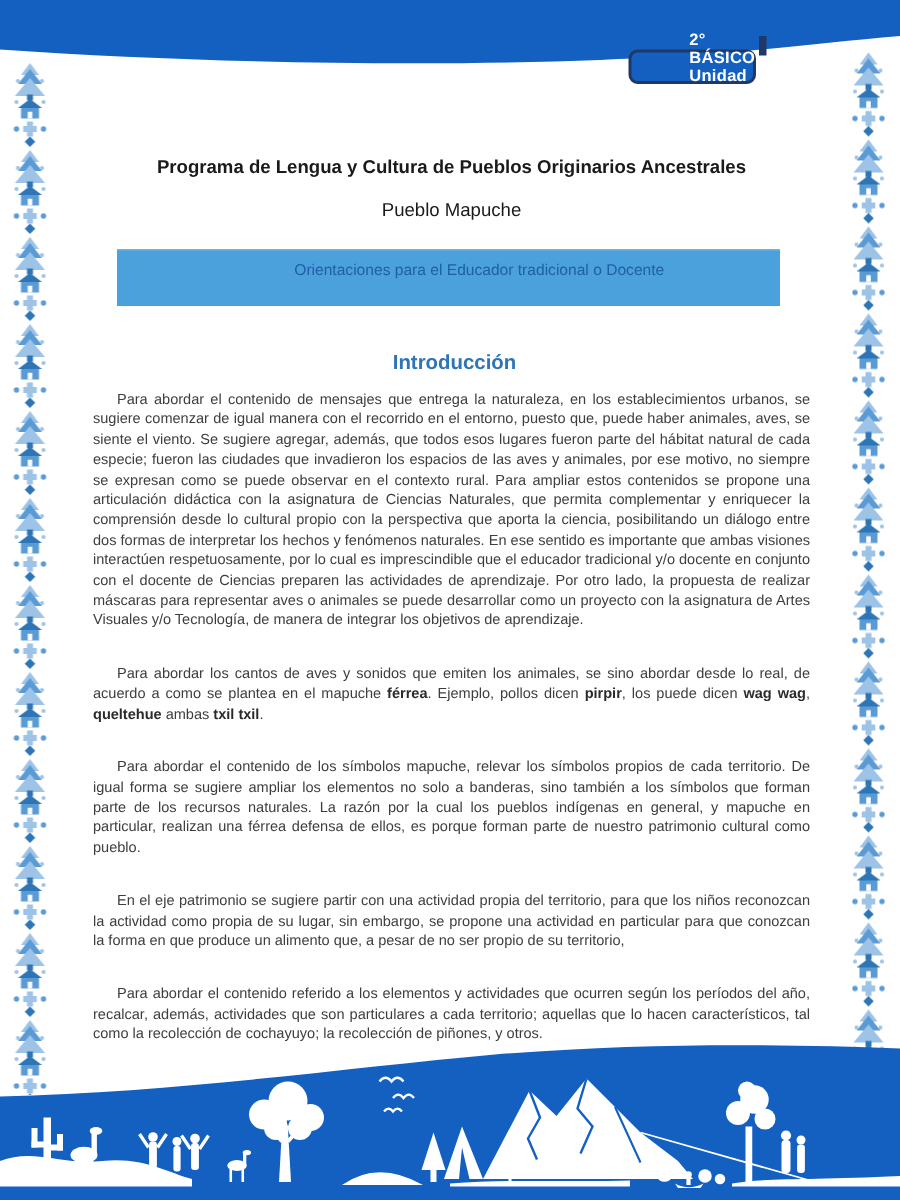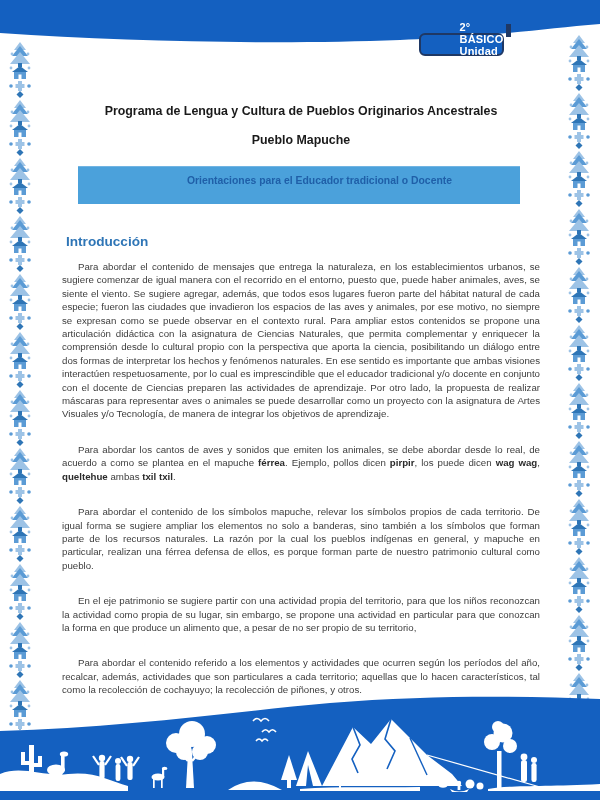--- a/index.html
+++ b/index.html
@@ -27,29 +27,29 @@
     background:var(--primary_blue);border:2px solid var(--badge_border);
     border-radius:6px;color:#fff;font-weight:bold;font-size:11px;
     display:flex;align-items:center;justify-content:center;letter-spacing:0.2px;padding-left:40px;
   }
   .side-border{position:absolute;top:40px;width:26px;height:690px;z-index:1;}
   .side-border.left{left:7px;}
   .side-border.right{left:566px;top:33px;height:676px;}
   .content{position:absolute;left:62px;top:92px;width:478px;z-index:2;}
   .page-title{font-size:12.4px;font-weight:bold;color:#1a1a1a;text-align:center;
     margin:12px 0 15px 0;line-height:14px;}
-  .page-subtitle{font-size:12.4px;font-weight:bold;color:#1a1a1a;text-align:center;
+  .page-subtitle{font-size:12.4px;font-weight:normal;color:#1a1a1a;text-align:center;
     margin:0 0 19px 0;}
   .banner{
     margin:0 20px 0 16px;height:38px;background:var(--banner_bg);
     border-top:1px solid #71b4e2;text-align:center;padding-top:8px;
-    font-size:10.4px;font-weight:bold;color:var(--banner_text);padding-left:41px;
+    font-size:10.4px;font-weight:normal;color:var(--banner_text);padding-left:41px;
   }
   .section-heading{font-size:13.6px;font-weight:bold;color:var(--heading_blue);
-    margin:30px 0 11px 4px;}
+    margin:30px 0 11px 4px;text-align:center;}
   .body-text p{
     font-size:9.7px;line-height:13.4px;color:var(--body_text);
     text-align:justify;text-indent:16px;margin:0 0 22px 0;
   }
   .body-text p b{color:#2b2b2b;}
   .footer-art{position:absolute;left:0;bottom:0;width:600px;height:115px;z-index:3;}
 </style>
 </head>
 <body>
 
@@ -98,21 +98,21 @@
 
     <div class="banner">
       <span>Orientaciones para el Educador tradicional o Docente</span>
     </div>
 
     <h3 class="section-heading">Introducción</h3>
 
     <div class="body-text">
       <p>Para abordar el contenido de mensajes que entrega la naturaleza, en los establecimientos urbanos, se sugiere comenzar de igual manera con el recorrido en el entorno, puesto que, puede haber animales, aves, se siente el viento.  Se sugiere agregar, además, que todos esos lugares fueron parte del hábitat natural de cada especie; fueron las ciudades que invadieron los espacios de las aves y animales, por ese motivo, no siempre se expresan como se puede observar en el contexto rural. Para ampliar estos contenidos se propone una articulación didáctica con la asignatura de Ciencias Naturales, que permita complementar y enriquecer la comprensión desde lo cultural propio con la perspectiva que aporta la ciencia, posibilitando un diálogo entre dos formas de interpretar los hechos y fenómenos naturales. En ese sentido es importante que ambas visiones interactúen respetuosamente, por lo cual es imprescindible que el educador tradicional y/o docente en conjunto con el docente de Ciencias preparen las actividades de aprendizaje.  Por otro lado, la propuesta de realizar máscaras para representar aves o animales se puede desarrollar como un proyecto con la asignatura de Artes Visuales y/o  Tecnología, de manera de integrar los objetivos de aprendizaje.</p>
 
-      <p><span>Para abordar los cantos de aves y sonidos que emiten los animales, se debe abordar desde lo real, de acuerdo a como se plantea en el mapuche </span><b>férrea</b><span>. Ejemplo, pollos dicen </span><b>pirpir</b><span>, los puede dicen </span><b>wag wag</b><span>, </span><b>queltehue</b><span> ambas </span><b>txil txil</b><span>.</span></p>
+      <p><span>Para abordar los cantos de aves y sonidos que emiten los animales, se sino abordar desde lo real, de acuerdo a como se plantea en el mapuche </span><b>férrea</b><span>. Ejemplo, pollos dicen </span><b>pirpir</b><span>, los puede dicen </span><b>wag wag</b><span>, </span><b>queltehue</b><span> ambas </span><b>txil txil</b><span>.</span></p>
 
       <p>Para abordar el contenido de los símbolos mapuche, relevar los símbolos propios de cada territorio. De igual  forma se sugiere ampliar los elementos no solo a banderas, sino también a los símbolos que forman parte de los recursos naturales. La razón por la cual los pueblos indígenas en general, y mapuche en particular, realizan una férrea defensa de ellos, es porque forman parte de nuestro patrimonio cultural como pueblo.</p>
       <p>En el eje patrimonio se sugiere partir con una actividad propia del territorio, para que los niños reconozcan la actividad como propia de su lugar, sin embargo, se propone una actividad en particular para que conozcan la forma en que produce un alimento que, a pesar de no ser propio de su territorio,</p>
       <p>Para abordar el contenido referido a los elementos y actividades que ocurren según los períodos del año, recalcar, además, actividades que son particulares a cada territorio; aquellas que lo hacen característicos,  tal como la recolección de cochayuyo; la recolección de piñones, y otros.</p>
     </div>
   </div>
 
   <svg class="footer-art" viewBox="0 0 600 115" preserveAspectRatio="none" aria-hidden="true">
 
     <path d="M0,46 C120,43 230,27 330,18 C430,10 520,11 600,14 L600,115 L0,115 Z" fill="#1460c0"></path>

